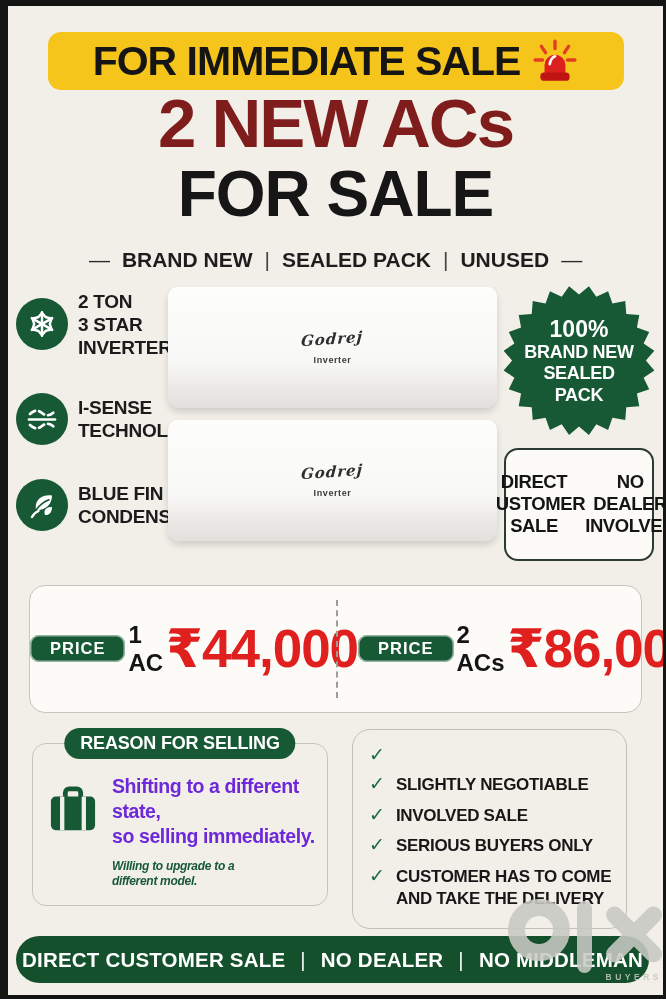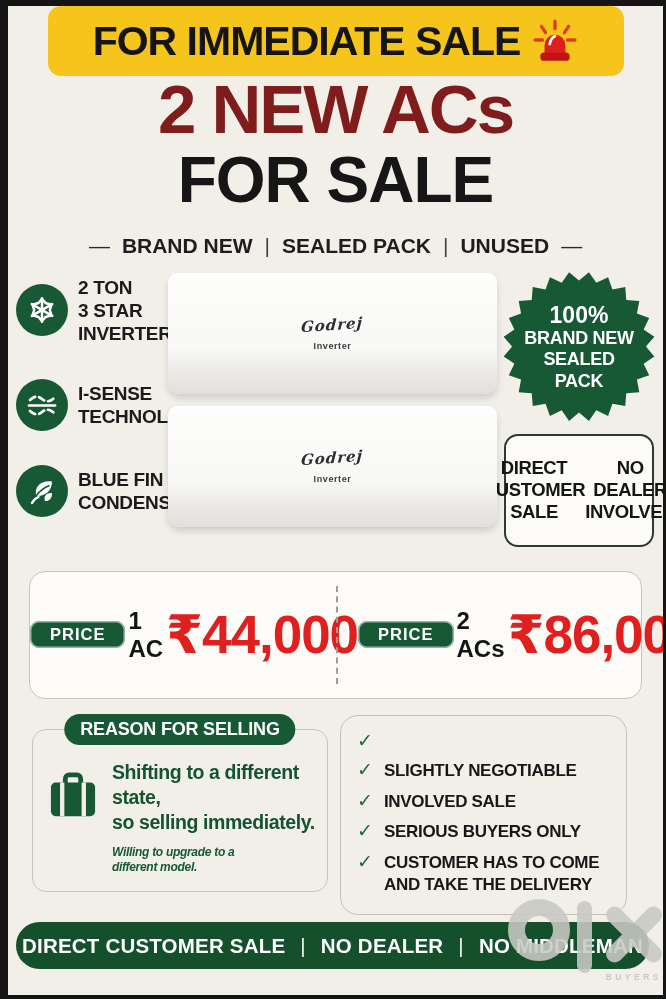--- a/index.html
+++ b/index.html
@@ -6,21 +6,21 @@
   body { background:#ffffff; font-family:"Liberation Sans","DejaVu Sans",sans-serif; }
   .poster{
     position:relative; width:666px; height:999px; overflow:hidden;
     background:#f2efe9;
     border-style:solid; border-color:#141414; border-width:6px 3px 4px 8px;
   }
   .pre{ white-space:pre-line; }
 
   
   .banner{
-    width:576px; height:70px; margin:0 auto 0; background:#f6c51b;
+    width:576px; height:58px; margin:26px auto 0; background:#f6c51b;
     border-radius:13px; display:flex; align-items:center; justify-content:center; gap:12px;
   }
   .banner-text{ font-size:41px; font-weight:800; color:#151515; letter-spacing:-1px; }
 
   
   .headline1{
     margin-top:0; text-align:center; font-size:69px; line-height:.98;
     font-weight:800; color:#7f1d1d; letter-spacing:-2px;
   }
   .headline2{
@@ -88,33 +88,33 @@
   }
   .price-pill{
     background:#175935; color:#fff; font-size:16.5px; font-weight:800;
     padding:4px 20px; border-radius:9px; letter-spacing:1px;
     box-shadow:inset 0 0 0 1.5px rgba(255,255,255,.55);
   }
   .price-qty{ font-size:24px; font-weight:800; color:#141414; }
   .price-amt{ font-size:53px; font-weight:800; color:#e0201f; letter-spacing:-1px; line-height:1; }
 
   
-  .bottom-row{ margin:16px 36px 0 24px; display:flex; gap:12px; align-items:flex-start; }
+  .bottom-row{ margin:16px 36px 0 24px; display:flex; gap:24px; align-items:flex-start; }
   .reason-box{
     width:296px; margin-top:14px; position:relative;
     border:1.5px solid #c6c4bd; border-radius:14px;
     padding:28px 12px 16px 14px; display:flex; gap:13px;
   }
   .reason-badge{
     position:absolute; top:-16px; left:50%; transform:translateX(-50%);
     background:#175935; color:#fff; font-size:18px; font-weight:800;
     padding:5px 16px; border-radius:17px; white-space:nowrap; letter-spacing:-.2px;
   }
   .reason-texts{ padding-top:2px; }
-  .reason-main{ font-size:19.5px; font-weight:700; color:#14532d; line-height:1.28; letter-spacing:-.4px; }
+  .reason-main{ font-size:19.5px; font-weight:700; color:#6d28d9; line-height:1.28; letter-spacing:-.4px; }
   .reason-note{
     margin-top:11px; font-size:12px; font-weight:700; font-style:italic;
     color:#175935; line-height:1.25; letter-spacing:-.3px;
   }
   .suitcase{ flex:0 0 52px; margin-top:14px; }
 
   .check-box{
     flex:1; border:1.5px solid #c2c0b9; border-radius:18px;
     padding:15px 8px 10px 16px; background:transparent;
   }

